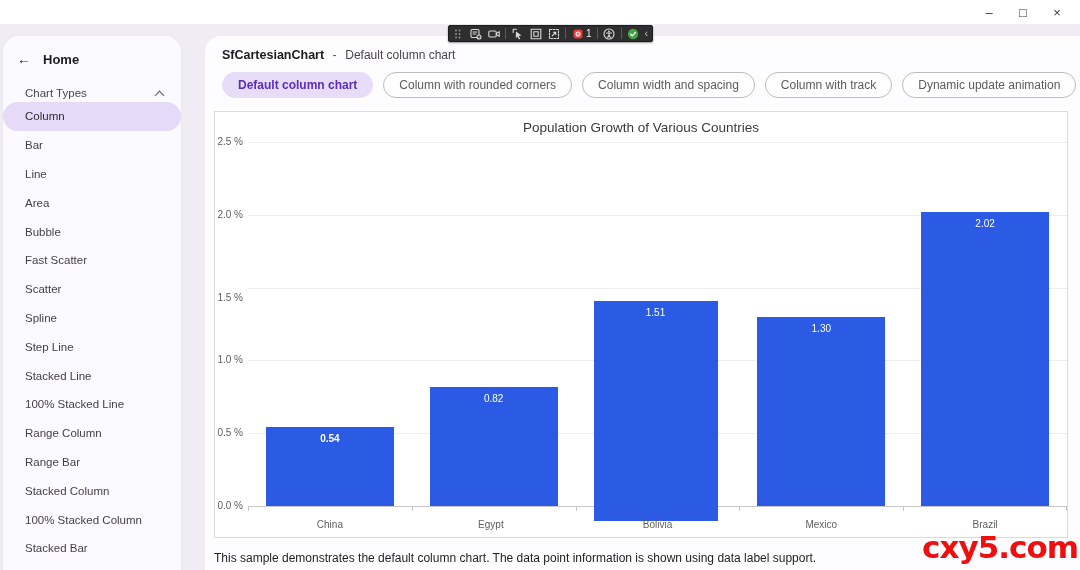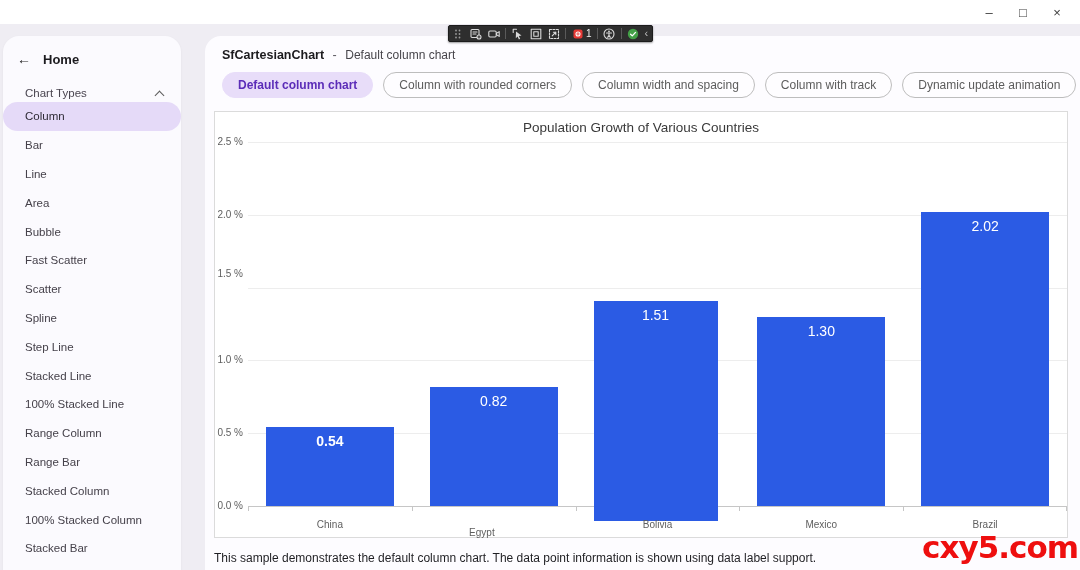--- a/index.html
+++ b/index.html
@@ -95,21 +95,21 @@
     position:absolute; width:28px; text-align:right;
     font-size:10px; color:#5E5E5E;
   }
   .x-tick { position:absolute; width:1px; height:5px; background:#C6C6C6; }
   .x-label {
     position:absolute; text-align:center; font-size:10px; color:#5E5E5E;
   }
   .bar { position:absolute; }
   .bar-label {
     position:absolute; left:0; top:6px; width:100%; text-align:center;
-    font-size:14px;
+    font-size:10px;
   }
   .sample-desc {
     position:absolute; left:214px; top:551px; font-size:12px; color:#1F1F23;
   }
   
   .watermark {
     position:absolute; right:2px; top:529px; z-index:60;
     font-family:"DejaVu Sans", sans-serif;
     font-size:31px; font-weight:800; letter-spacing:-1px;
   }
@@ -243,41 +243,41 @@
     <div class="chip">Dynamic update animation</div>
   </div>
 
 <div class="chart-card" id="chart-card">
   <div class="chart-title">Population Growth of Various Countries</div>
 <div class="grid-line" style="left: 33px; width: 819px; top: 30px;"></div>
     <div class="y-label" style="left: 0px; top: 24px;">2.5 %</div>
     <div class="grid-line" style="left: 33px; width: 819px; top: 102.8px;"></div>
     <div class="y-label" style="left: 0px; top: 96.8px;">2.0 %</div>
     <div class="grid-line" style="left: 33px; width: 819px; top: 175.6px;"></div>
-    <div class="y-label" style="left: 0px; top: 156px;">1.5 %</div>
+    <div class="y-label" style="left: 0px; top: 180px;">1.5 %</div>
     <div class="grid-line" style="left: 33px; width: 819px; top: 248.4px;"></div>
     <div class="y-label" style="left: 0px; top: 242.4px;">1.0 %</div>
     <div class="grid-line" style="left: 33px; width: 819px; top: 321.2px;"></div>
     <div class="y-label" style="left: 0px; top: 315.2px;">0.5 %</div>
     <div class="grid-line axis" style="left: 33px; width: 819px; top: 394px;"></div>
     <div class="y-label" style="left: 0px; top: 388px;">0.0 %</div>
     <div class="x-tick" style="left: 33px; top: 394px;"></div>
     <div class="x-tick" style="left: 196.8px; top: 394px;"></div>
     <div class="x-tick" style="left: 360.6px; top: 394px;"></div>
     <div class="x-tick" style="left: 524.4px; top: 394px;"></div>
     <div class="x-tick" style="left: 688.2px; top: 394px;"></div>
     <div class="x-tick" style="left: 851px; top: 394px;"></div>
     <div class="bar" style="left: 50.9px; width: 128px; top: 315.376px; height: 78.624px; background: rgb(43, 91, 228); font-weight: bold;">
       <div class="bar-label" style="color: rgb(255, 255, 255);">0.54</div>
     </div>
     <div class="x-label" style="left: 33px; width: 163.8px; top: 407px;">China</div>
     <div class="bar" style="left: 214.7px; width: 128px; top: 274.608px; height: 119.392px; background: rgb(43, 91, 228); padding-left: 14px;">
       <div class="bar-label" style="color: rgb(255, 255, 255);">0.82</div>
     </div>
-    <div class="x-label" style="left: 185px; width: 163.8px; top: 407px; margin-top: 8px;">Egypt</div>
+    <div class="x-label" style="left: 194px; width: 163.8px; top: 407px;">Egypt</div>
     <div class="bar" style="left: 378.5px; width: 124px; top: 189px; height: 219.856px; background: rgb(43, 91, 228);">
       <div class="bar-label" style="color: rgb(255, 255, 255);">1.51</div>
     </div>
     <div class="x-label" style="left: 360.6px; width: 163.8px; top: 407px;">Bolivia</div>
     <div class="bar" style="left: 542.3px; width: 128px; top: 204.72px; height: 189.28px; background: rgb(43, 91, 228);">
       <div class="bar-label" style="color: rgb(255, 255, 255);">1.30</div>
     </div>
     <div class="x-label" style="left: 524.4px; width: 163.8px; top: 407px;">Mexico</div>
     <div class="bar" style="left: 706.1px; width: 128px; top: 99.888px; height: 294.112px; background: rgb(43, 91, 228);">
       <div class="bar-label" style="color: rgb(255, 255, 255);">2.02</div>

